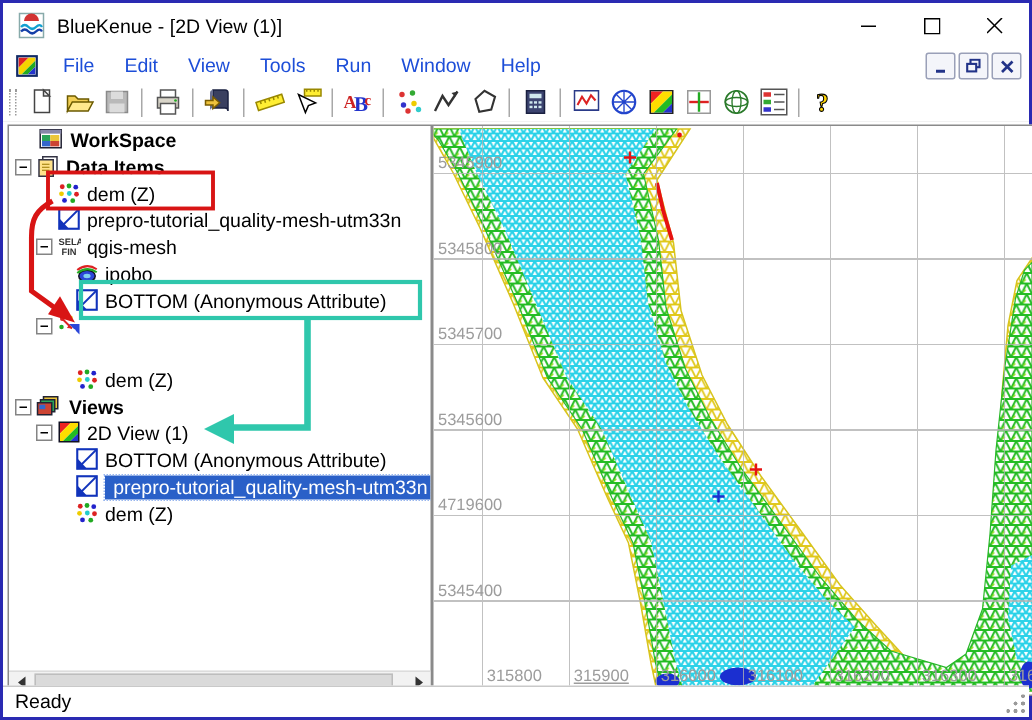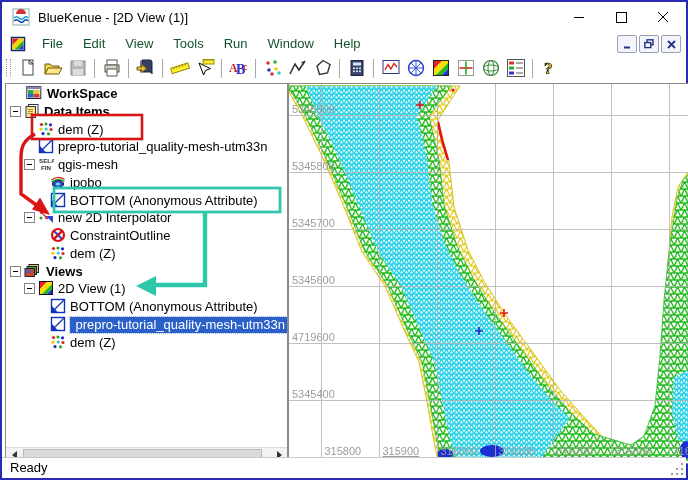--- a/index.html
+++ b/index.html
@@ -7,21 +7,21 @@
   .window{position:absolute;inset:0;border:2px solid #2a2ab2;background:#fff;box-sizing:border-box;}
   
   .titlebar{position:absolute;left:0;top:0;right:0;height:30px;background:#fff;display:flex;align-items:center;}
   .titlebar .appicon{width:18px;height:18px;margin:0 8px 0 10px;}
   .title-text{font-size:13px;color:#000;}
   .caption-btns{position:absolute;right:2px;top:0;height:30px;display:flex;}
   .cap-btn{width:42px;height:30px;display:flex;align-items:center;justify-content:center;}
   
   .menubar{position:absolute;left:0;top:30px;right:0;height:23px;display:flex;align-items:center;background:#fff;}
   .menu-docicon{width:16px;height:16px;margin:0 6px 0 8px;}
-  .menu-item{font-size:13px;color:#14532d;padding:2px 10px;}
+  .menu-item{font-size:13px;color:#1d4ed8;padding:2px 10px;}
   .mdi-btns{position:absolute;right:5px;top:3px;display:flex;gap:2px;}
   .mdi-btn{width:18px;height:16px;border:1px solid #9aa0b8;background:#f4f5fa;display:flex;align-items:center;justify-content:center;border-radius:2px;}
   
   .toolbar{position:absolute;left:0;top:53px;right:0;height:26px;display:flex;align-items:center;border-bottom:1px solid #c9c9c9;background:#fff;padding-left:4px;}
   .tb-grip{width:3px;height:18px;border-left:1px dotted #9a9a9a;border-right:1px dotted #9a9a9a;margin-right:4px;}
   .tb-btn{width:25px;height:23px;display:flex;align-items:center;justify-content:center;}
   .tb-btn svg{width:20px;height:20px;}
   .tb-sep{width:1px;height:19px;background:#a8a8a8;margin:0 4px;}
   
   .main{position:absolute;left:0;top:79px;right:0;bottom:20px;background:#fff;}
@@ -364,29 +364,20 @@
             <span class="exp" style="left: 18px; top: 4px;"></span>
             <span class="ticon" style="left: 32px;"><svg viewBox="0 0 16 16">
                 <circle cx="3.5" cy="3.5" r="1.5" fill="#d22"></circle>
                 <circle cx="9" cy="2.8" r="1.5" fill="#ec0"></circle>
                 <circle cx="3" cy="9" r="1.5" fill="#2a2"></circle>
                 <path d="M4 4 L10 10" stroke="#d22" stroke-width="1.3"></path>
                 <path d="M10 10 l-3.4 -0.4 1.6 -2.4 Z" fill="#d22"></path>
                 <path d="M8 7 h7 v7 Z" fill="#2b46d8"></path>
                 <text x="9.5" y="13.5" font-size="6" fill="#fff" font-family="Liberation Sans,sans-serif">a</text>
               </svg></span>
-            <span class="lbl" style="left: 52px;">new 2D Interpolator</span>
-          </div>
-          <div class="trow" style="top: 142px;">
-            <span class="ticon" style="left: 44px;"><svg viewBox="0 0 16 16">
-                <path d="M4 4 L12 12 M12 4 L4 12" stroke="#2244cc" stroke-width="2"></path>
-                <circle cx="8" cy="8" r="6" fill="none" stroke="#dd1111" stroke-width="2.2"></circle>
-                <path d="M3.8 12.2 L12.2 3.8" stroke="#dd1111" stroke-width="2.2"></path>
-              </svg></span>
-            <span class="lbl" style="left: 64px;">ConstraintOutline</span>
           </div>
           <div class="trow" style="top: 160px;">
             <span class="ticon" style="left: 44px;"><svg viewBox="0 0 16 16">
                 <circle cx="3.5" cy="3.5" r="1.6" fill="#d22"></circle>
                 <circle cx="8" cy="3" r="1.6" fill="#2a2"></circle>
                 <circle cx="12.5" cy="3.8" r="1.6" fill="#22c"></circle>
                 <circle cx="3" cy="8.2" r="1.6" fill="#ec0"></circle>
                 <circle cx="8.2" cy="8" r="1.6" fill="#2cc"></circle>
                 <circle cx="13" cy="8.5" r="1.6" fill="#d22"></circle>
                 <circle cx="5" cy="12.6" r="1.6" fill="#22c"></circle>

